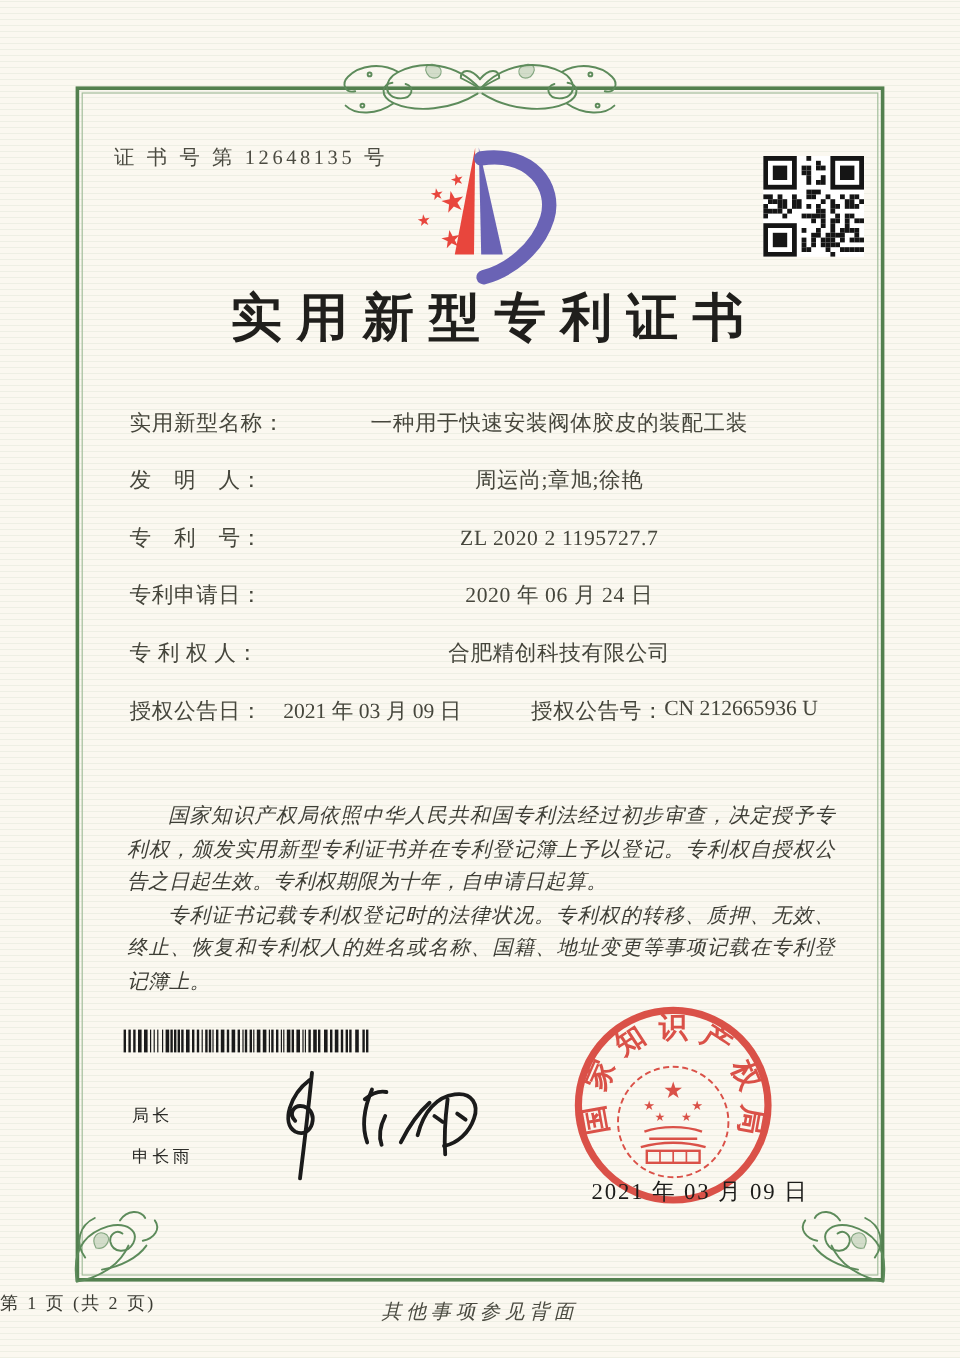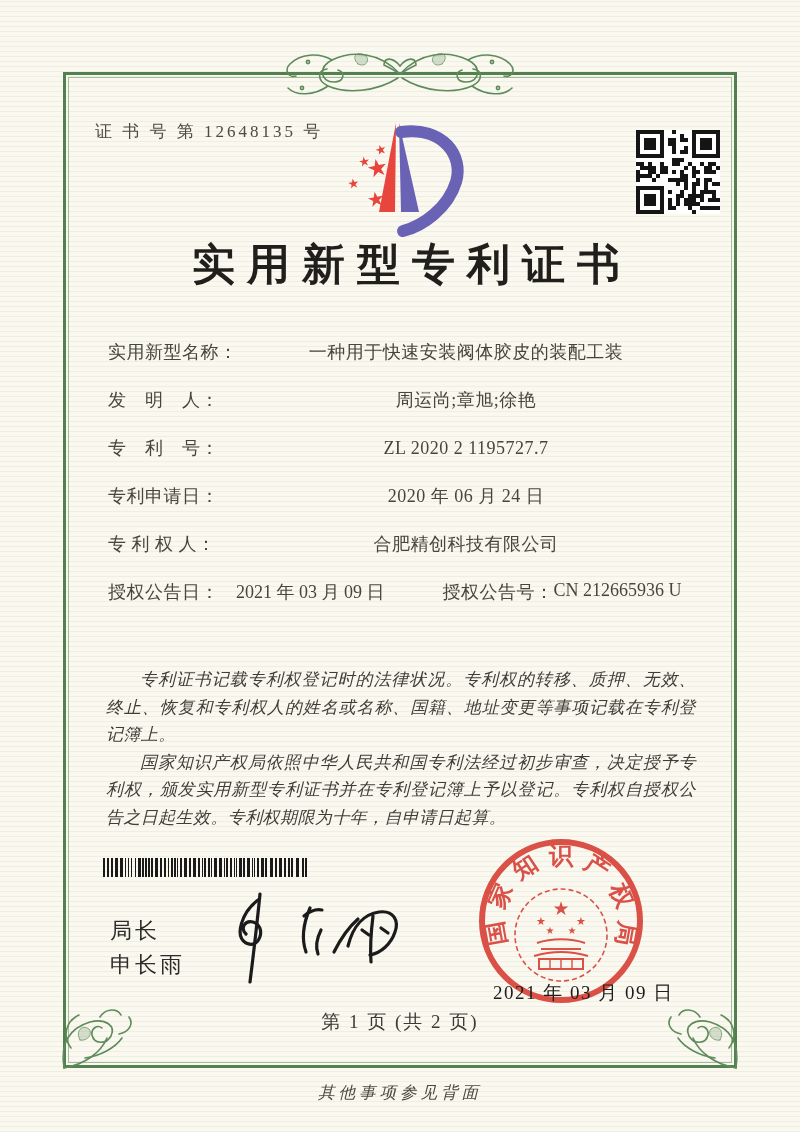--- a/index.html
+++ b/index.html
@@ -18,26 +18,26 @@
   .frow{display:flex;align-items:flex-start;min-height:48px;}
   .flabel{width:128px;flex:none;white-space:pre;letter-spacing:0.5px;}
   .fvalue{flex:1;line-height:24px;letter-spacing:0.5px;text-align:center;}
   .grant{display:flex;min-height:40px;}
   .grant .pair{display:flex;}
   .grant .pair2{margin-left:58px;}
   .paras{position:absolute;left:106px;top:666px;width:590px;font-size:17px;line-height:27.5px;
     font-style:italic;color:#3e3e36;text-align:justify;letter-spacing:0.4px;}
   .paras p{margin:0;text-indent:2em;}
   .barcode{position:absolute;left:103px;top:858px;width:208px;height:19px;}
-  .signer{position:absolute;left:110px;top:914px;font-family:Liberation Serif, serif;
-    font-size:22px;color:#2c2c28;line-height:34px;letter-spacing:3px;}
+  .signer{position:absolute;left:110px;top:914px;font-family:Liberation Mono, monospace;
+    font-size:14px;color:#2c2c28;line-height:34px;letter-spacing:3px;}
   .sig{position:absolute;left:222px;top:886px;width:190px;height:104px;}
   .seal{position:absolute;left:476px;top:834px;width:170px;height:170px;z-index:2;opacity:0.93;}
   .seal-date{position:absolute;left:493px;top:980px;font-size:19px;letter-spacing:1.5px;color:#1c1c1a;z-index:3;}
-  .page-no{position:absolute;left:0;top:1009px;width:100%;text-align:center;font-size:19px;color:#3b3b33;letter-spacing:2px;}
+  .page-no{position:absolute;left:0;top:1077px;width:100%;font-size:15px;color:#3b3b33;letter-spacing:2px;}
   .back-note{position:absolute;left:0;top:1082px;width:100%;text-align:center;font-size:16.5px;
     font-style:italic;color:#4a4a40;letter-spacing:4px;}
   .orn{position:absolute;}
   .orn path,.orn circle{stroke:#5d8b5b;fill:none;stroke-width:1.6;stroke-linecap:round;}
   .orn .leaf{fill:rgba(109,150,104,0.28);stroke:rgba(93,139,91,0.7);stroke-width:1;}
   .sig path{stroke:#1b1b1b;fill:none;stroke-width:3.2;stroke-linecap:round;stroke-linejoin:round;}
 </style>
 </head>
 <body>
 
@@ -247,22 +247,22 @@
         <span>2021 年 03 月 09 日</span>
       </span>
       <span class="pair pair2">
         <span style="letter-spacing:0.5px;">授权公告号：</span>
         <span>CN 212665936 U</span>
       </span>
     </div>
   </div>
 
   <div class="paras">
+    <p>国家知识产权局依照中华人民共和国专利法经过初步审查，决定授予专利权，颁发实用新型专利证书并在专利登记簿上予以登记。专利权自授权公告之日起生效。专利权期限为十年，自申请日起算。</p>
     <p>专利证书记载专利权登记时的法律状况。专利权的转移、质押、无效、终止、恢复和专利权人的姓名或名称、国籍、地址变更等事项记载在专利登记簿上。</p>
-    <p>国家知识产权局依照中华人民共和国专利法经过初步审查，决定授予专利权，颁发实用新型专利证书并在专利登记簿上予以登记。专利权自授权公告之日起生效。专利权期限为十年，自申请日起算。</p>
   </div>
 
   <div class="barcode" id="barcode" style="position: absolute;">
       <div style="position:absolute;left:0px;top:0;width:2px;height:100%;background:#1a1a1a"></div>
       <div style="position:absolute;left:4px;top:0;width:2px;height:100%;background:#1a1a1a"></div>
       <div style="position:absolute;left:8px;top:0;width:2px;height:100%;background:#1a1a1a"></div>
       <div style="position:absolute;left:12px;top:0;width:3px;height:100%;background:#1a1a1a"></div>
       <div style="position:absolute;left:17px;top:0;width:3px;height:100%;background:#1a1a1a"></div>
       <div style="position:absolute;left:22px;top:0;width:1px;height:100%;background:#1a1a1a"></div>
       <div style="position:absolute;left:25px;top:0;width:1px;height:100%;background:#1a1a1a"></div>

